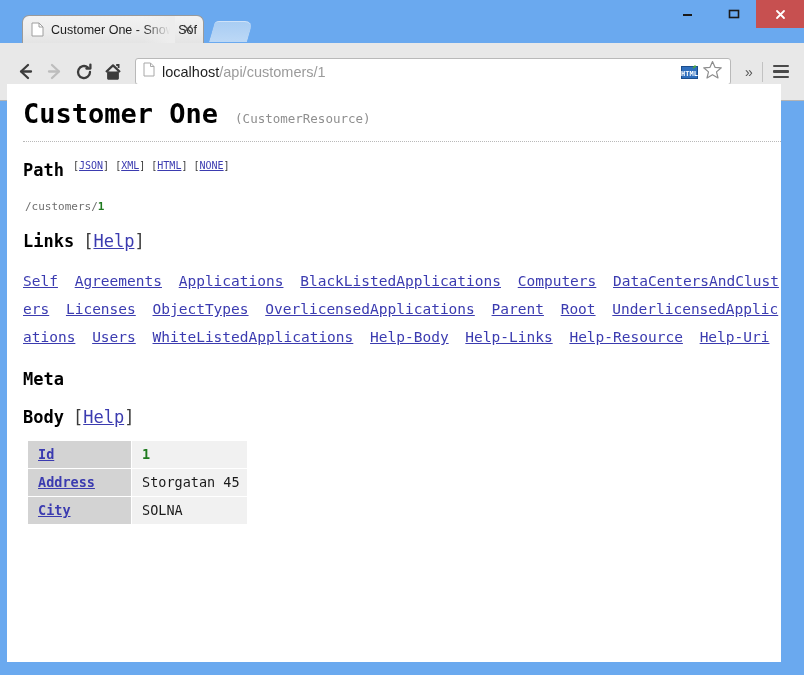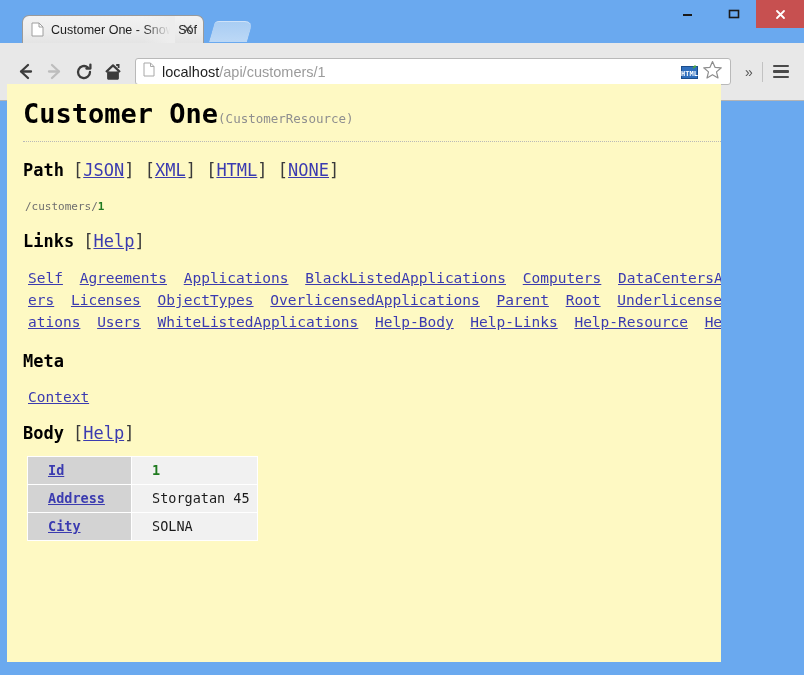--- a/index.html
+++ b/index.html
@@ -184,22 +184,22 @@
     display: block;
     width: 16px; height: 2.5px;
     background: #4a4a4a;
     border-radius: 1px;
   }
 
   
   #viewport {
     position: absolute;
     left: 7px; top: 84px;
-    width: 714px; height: 578px;
-    background: #fef9c3;
+    width: 774px; height: 578px;
+    background: #ffffff;
     overflow: hidden;
     font-family: "DejaVu Sans Mono", "Liberation Mono", monospace;
   }
 
   #content {
     padding: 14px 16px 0 16px;
   }
 
   
   #doc-head {
@@ -208,20 +208,21 @@
   }
   #doc-title {
     font-size: 27px;
     font-weight: bold;
     color: #000000;
     letter-spacing: 0px;
   }
   #doc-subtitle {
     font-size: 12.5px;
     color: #8f8f8f;
+    margin-left: 17px;
     font-weight: normal;
   }
 
   #rule {
     margin-top: 12px;
     border: none;
     border-top: 1px dotted #b9b9b9;
     height: 0;
     width: 760px;
   }
@@ -243,40 +244,39 @@
     font-weight: normal;
   }
 
   a, .lnk {
     color: #3b3bb0;
     text-decoration: underline;
     cursor: pointer;
   }
 
   .fmt-links {
-    font-size: 17px;
+    font-size: 10px;
     color: #3a3a3a;
     margin-left: 9px;
     font-weight: normal;
     display: inline;
   }
 
   #path-value {
     margin-top: 20px;
     margin-left: 2px;
     font-size: 11px;
     color: #6f6f6f;
   }
   #path-value .num { color: #1f7a1f; font-weight: bold; }
 
   #links-list {
     margin-top: 16px;
-    margin-left: 5px;
     font-size: 14.5px;
-    line-height: 22px;
+    line-height: 28px;
     width: 762px;
     word-break: break-all;
   }
   #links-list .lnk { margin-right: 8px; white-space: normal; }
 
   #meta-list {
     margin-top: 18px;
     margin-left: 5px;
     font-size: 14.5px;
   }
@@ -284,21 +284,21 @@
   
   #body-table {
     margin-top: 13px;
     margin-left: 4px;
     border-collapse: separate;
     border-spacing: 1px;
     background: #ffffff;
     font-size: 13.5px;
   }
   #body-table td {
-    padding: 5px 7px 6px 20px;
+    padding: 5px 7px 6px 10px;
     vertical-align: middle;
   }
   #body-table td.k {
     background: #d3d3d3;
     width: 103px;
   }
   #body-table td.k .lnk {
     font-weight: bold;
     color: #3b3bb0;
   }
@@ -434,21 +434,20 @@
           <span>Links</span>
           <span class="sec-help">[<a class="lnk">Help</a>]</span>
         </div>
         <div id="links-list"><a class="lnk">Self</a> <a class="lnk">Agreements</a> <a class="lnk">Applications</a> <a class="lnk">BlackListedApplications</a> <a class="lnk">Computers</a> <a class="lnk">DataCentersAndClusters</a> <a class="lnk">Licenses</a> <a class="lnk">ObjectTypes</a> <a class="lnk">OverlicensedApplications</a> <a class="lnk">Parent</a> <a class="lnk">Root</a> <a class="lnk">UnderlicensedApplications</a> <a class="lnk">Users</a> <a class="lnk">WhiteListedApplications</a> <a class="lnk">Help-Body</a> <a class="lnk">Help-Links</a> <a class="lnk">Help-Resource</a> <a class="lnk">Help-Uri</a> </div>
       </div>
 
       <div class="section">
         <div class="sec-head">
           <span>Meta</span>
         </div>
-        <div id="meta-list"><a class="lnk">Context</a> </div>
       </div>
 
       <div class="section">
         <div class="sec-head">
           <span>Body</span>
           <span class="sec-help">[<a class="lnk">Help</a>]</span>
         </div>
         <table id="body-table">
           <tbody id="body-tbody">
               <tr>

